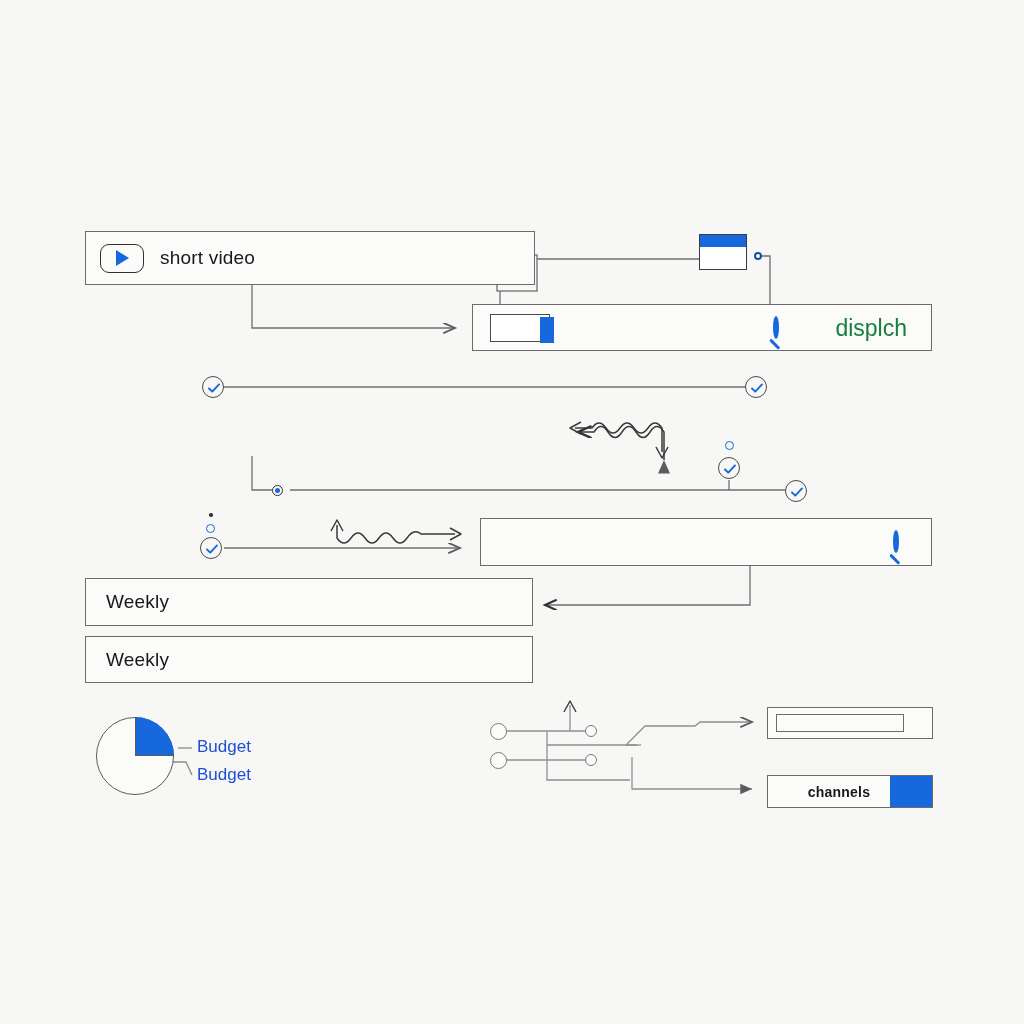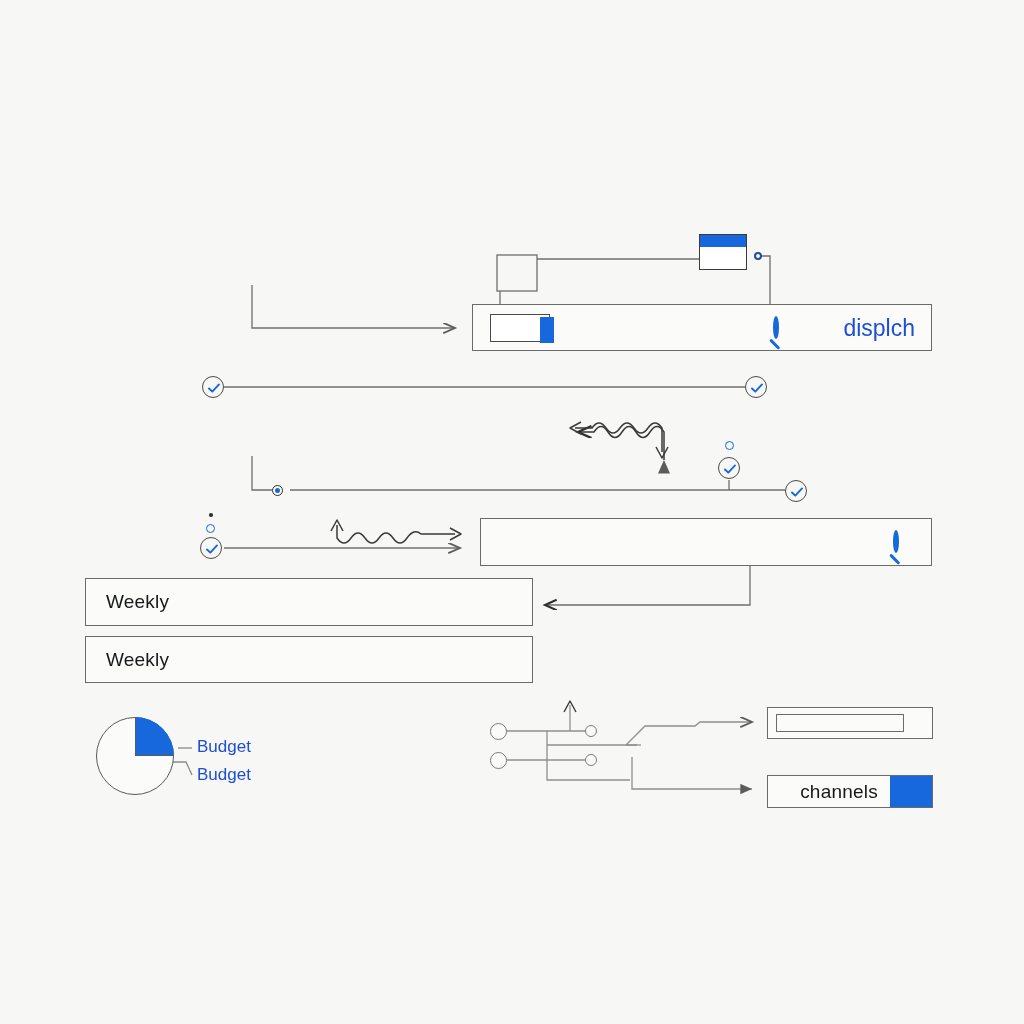--- a/index.html
+++ b/index.html
@@ -66,21 +66,21 @@
   .mag{position:absolute;}
   .mag .ring{
     width:23px;height:23px;border:3.4px solid #1668dc;border-radius:50%;
     box-sizing:border-box;
   }
   .mag .handle{
     position:absolute;right:-4px;bottom:-5px;width:13px;height:3.4px;
     background:#1668dc;transform:rotate(45deg);transform-origin:left center;border-radius:2px;
   }
   #displch-mag{right:152px;top:50%;transform:translateY(-50%);}
-  #displch-text{position:absolute;right:16px;top:50%;transform:translateY(-50%);font-size:23px;color:#1d4ed8;margin-left:18px;}
+  #displch-text{position:absolute;right:24px;top:50%;transform:translateY(-50%);font-size:23px;color:#15803d;margin-left:18px;}
 
   
   #window-glyph{
     position:absolute;left:699px;top:234px;width:48px;height:36px;
     border:1.7px solid #3b3b3b;background:#fff;box-sizing:border-box;
   }
   #window-glyph .bar{height:12px;background:#1668dc;}
 
   
   #row-display{left:85px;top:408px;width:450px;height:48px;padding-left:22px;}
@@ -94,21 +94,21 @@
   #row-weekly-1{left:85px;top:578px;width:448px;height:48px;padding-left:20px;}
   #row-weekly-2{left:85px;top:636px;width:448px;height:47px;padding-left:20px;}
 
   
   #box-progress{left:767px;top:707px;width:166px;height:32px;}
   #box-progress .inner{
     position:absolute;left:8px;top:6px;right:28px;bottom:6px;
     border:1.7px solid #6b6b6b;background:#fbfbfa;box-sizing:border-box;
   }
   #box-channels{left:767px;top:775px;width:166px;height:33px;justify-content:center;}
-  #box-channels .label{font-size:19px;margin-right:22px;}
+  #box-channels .label{font-size:14px;margin-right:22px;font-weight:bold;}
   #box-channels .swatch{position:absolute;right:0;top:0;bottom:0;width:42px;background:#1668dc;}
 
   
   .chk{position:absolute;width:22px;height:22px;border:1.5px solid #4a4a4a;border-radius:50%;box-sizing:border-box;}
   .chk svg{position:absolute;left:3px;top:3px;}
   .ring-sm{position:absolute;width:9px;height:9px;border:1.6px solid #1668dc;border-radius:50%;box-sizing:border-box;}
   .dot-sm{position:absolute;width:3.5px;height:3.5px;background:#333;border-radius:50%;}
   .dot-blue{position:absolute;width:11px;height:11px;border:1.6px solid #2b2b2b;border-radius:50%;background:#fbfbfa;box-sizing:border-box;}
   .dot-blue i{position:absolute;left:2px;top:2px;width:5px;height:5px;background:#1668dc;border-radius:50%;}
   .dot-tiny-blue{position:absolute;width:8px;height:8px;border:2px solid #1a4fa0;border-radius:50%;box-sizing:border-box;background:#fbfbfa;}
@@ -203,20 +203,26 @@
       <path d="M547,731 L547,780 L630,780"></path>
       <path d="M547,745 L637,745"></path>
       <path d="M570,731 L570,705"></path>
       <path d="M564,712 L570,701 L576,712" stroke="#3a3a3a" stroke-width="1.4" stroke-linejoin="round"></path>
       <path d="M626,745 L645,726 L695,726 L700,722 L752,722" marker-end="url(#arw)"></path>
       <path d="M632,757 L632,789 L752,789" marker-end="url(#arwf)"></path>
       <path d="M626,745 L641,745"></path>
     </g>
   </svg>
 
+  <div class="box" id="row-shortvideo">
+    <span class="play-chip">
+      <span class="tri"></span>
+    </span>
+    <span class="label">short video</span>
+  </div>
 
   <div id="window-glyph">
     <div class="bar"></div>
   </div>
   <div class="dot-tiny-blue" style="left:754px;top:252px;"></div>
 
   <div class="box" id="row-displch">
     <span class="toggle-icon">
       <span class="knob"></span>
     </span>

